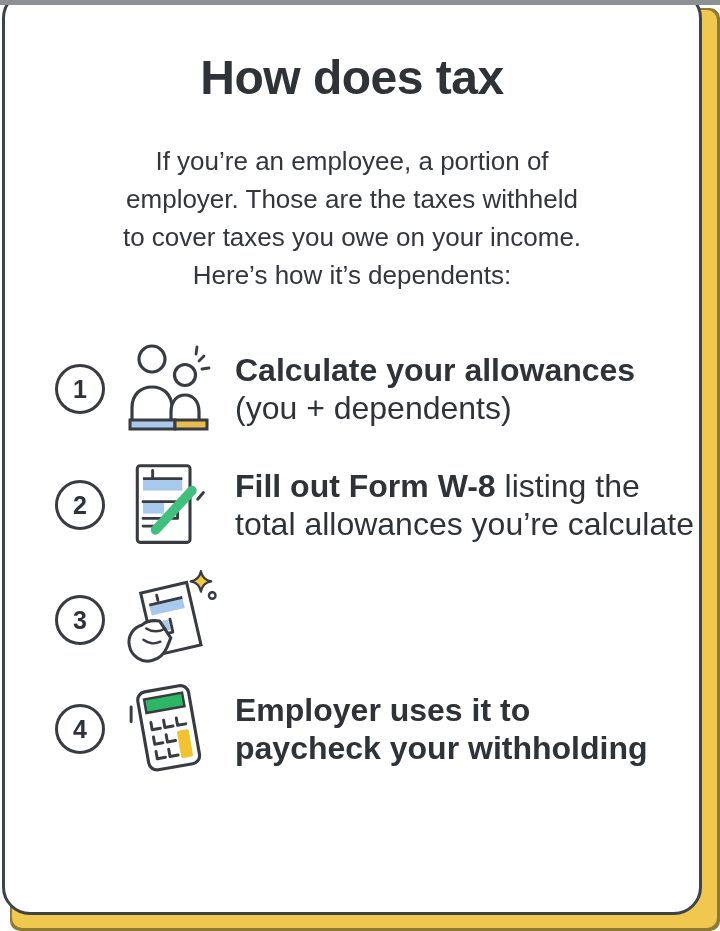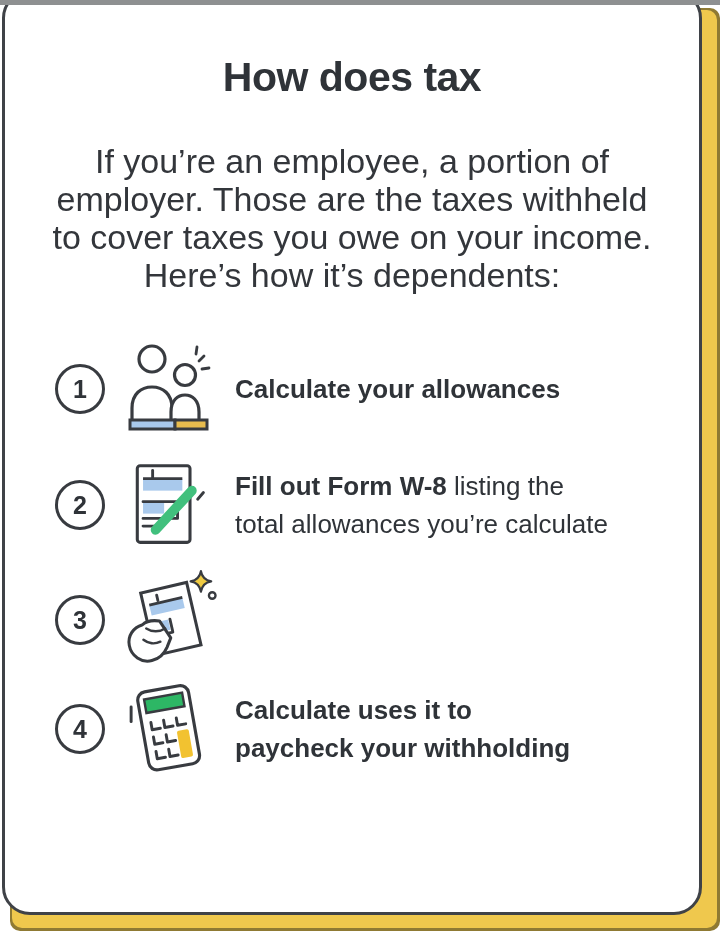--- a/index.html
+++ b/index.html
@@ -21,44 +21,44 @@
     position:absolute;left:12px;top:10px;right:3px;bottom:3px;
     background:#efc84d;border-radius:10px;z-index:0;
   }
   .card{
     position:absolute;left:2px;top:-10px;width:700px;height:925px;
     box-sizing:border-box;background:#ffffff;
     border:3px solid #3f4247;border-radius:28px;
     z-index:2;padding-top:58px;
   }
   .title{
-    text-align:center;font-size:41px;font-weight:bold;
+    text-align:center;font-size:48px;font-weight:bold;
     line-height:53px;letter-spacing:-0.5px;color:#2f3338;
   }
   .intro{
     margin-top:38px;text-align:center;
-    font-size:34px;line-height:38px;color:#33363b;
+    font-size:26px;line-height:38px;color:#33363b;
   }
   .steps{margin-top:50px;margin-left:50px;}
   .step{display:flex;align-items:center;}
   .step.s1{margin-bottom:26px;}
   .step.s2{margin-bottom:18px;}
   .step.s3{margin-bottom:8px;}
   .num{
     width:44px;height:44px;flex:0 0 auto;
     border:3px solid #383b40;border-radius:50%;
     display:flex;align-items:center;justify-content:center;
     font-weight:bold;font-size:25px;color:#2f3338;
   }
   .icon-box{
     width:96px;flex:0 0 auto;margin-left:14px;
     display:flex;align-items:center;justify-content:center;
   }
   .icon-box svg{overflow:visible;display:block;}
-  .step-text{margin-left:20px;font-size:26px;line-height:38px;}
+  .step-text{margin-left:20px;font-size:32px;line-height:38px;}
   .b{font-weight:bold;}
 </style>
 </head>
 <body>
 
 <div class="top-strip"></div>
 <div class="gold-outer"></div>
 <div class="gold-inner"></div>
 
 <div class="card">
@@ -84,20 +84,21 @@
           <path d="M48,76 v-8 c0,-12 7,-17 14,-17 c7,0 14,5 14,17 v8" stroke="#383b40" stroke-width="3.2" fill="#ffffff" stroke-linejoin="round"></path>
           <rect x="7" y="76" width="45" height="9" fill="#a9c9ec" stroke="#383b40" stroke-width="3"></rect>
           <rect x="52" y="76" width="32" height="9" fill="#e8bc4e" stroke="#383b40" stroke-width="3"></rect>
           <circle cx="29" cy="15" r="13" fill="#ffffff" stroke="#383b40" stroke-width="3.2"></circle>
           <circle cx="62" cy="31" r="10.5" fill="#ffffff" stroke="#383b40" stroke-width="3.2"></circle>
           <path d="M76,17 l5,-5 M79,25 l7,-1 M73,10 l1,-7" stroke="#383b40" stroke-width="2.8" stroke-linecap="round"></path>
         </svg>
       </div>
       <div class="step-text">
         <div><span class="b">Calculate your allowances</span></div>
+        <div><span>(you + dependents)</span></div>
       </div>
     </div>
 
     <div class="step s2">
       <div class="num">2</div>
       <div class="icon-box">
         <svg width="92" height="90" viewBox="0 0 96 92" fill="none">
           <rect x="17" y="5" width="55" height="80" rx="3" fill="#ffffff" stroke="#383b40" stroke-width="3.2"></rect>
           <path d="M33,10 v8" stroke="#383b40" stroke-width="3" stroke-linecap="round"></path>
           <rect x="23" y="19" width="41" height="12" fill="#a9c9ec"></rect>
@@ -142,19 +143,19 @@
           <path d="M11,28 v16" stroke="#383b40" stroke-width="3.2" stroke-linecap="round"></path>
           <g transform="rotate(-10 50 52)">
             <rect x="24" y="8" width="56" height="86" rx="9" fill="#ffffff" stroke="#383b40" stroke-width="3.4"></rect>
             <rect x="31" y="16" width="42" height="15" fill="#2db765" stroke="#383b40" stroke-width="2.6"></rect>
             <path d="M34,42 v8 h9 M48,42 v8 h9 M62,42 v8 h9 M34,58 v8 h9 M48,58 v8 h9 M34,74 v8 h9 M48,74 v8 h9" stroke="#383b40" stroke-width="3.2" fill="none" stroke-linecap="round" stroke-linejoin="round"></path>
             <rect x="60" y="56" width="13" height="30" rx="2" fill="#f2c230"></rect>
           </g>
         </svg>
       </div>
       <div class="step-text">
-        <div><span class="b">Calculate uses it to</span></div>
+        <div><span class="b">Employer uses it to</span></div>
         <div><span class="b">paycheck your withholding</span></div>
       </div>
     </div>
 
   </div>
 </div>
 
 </body></html>

